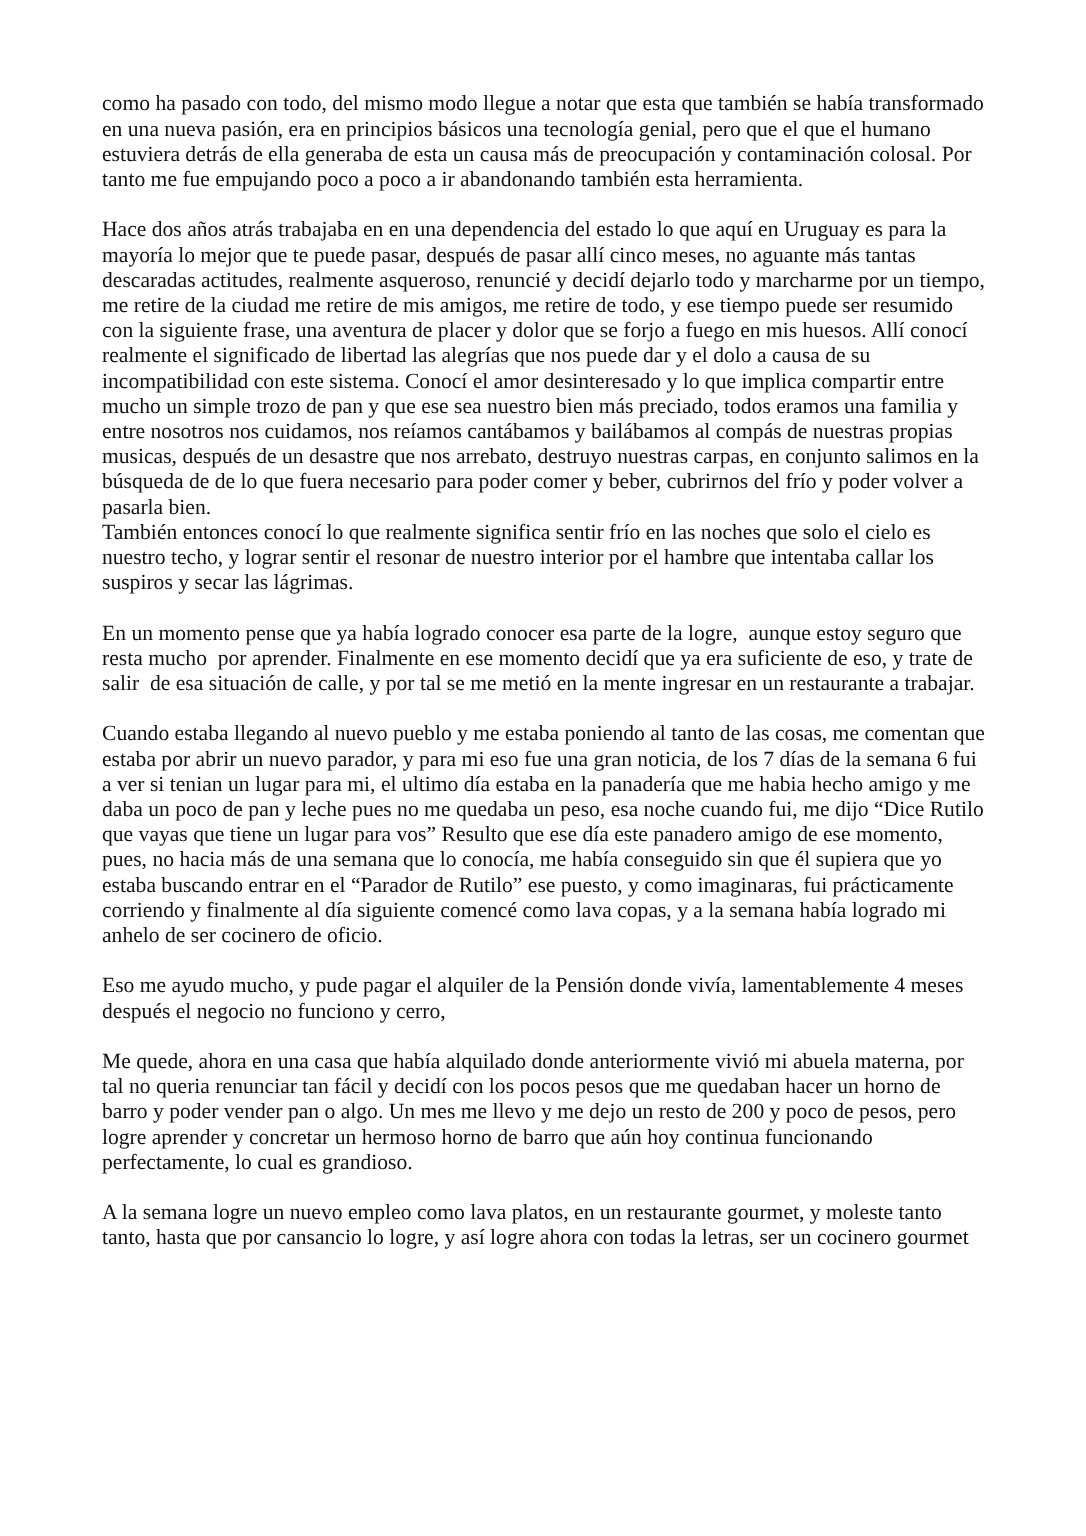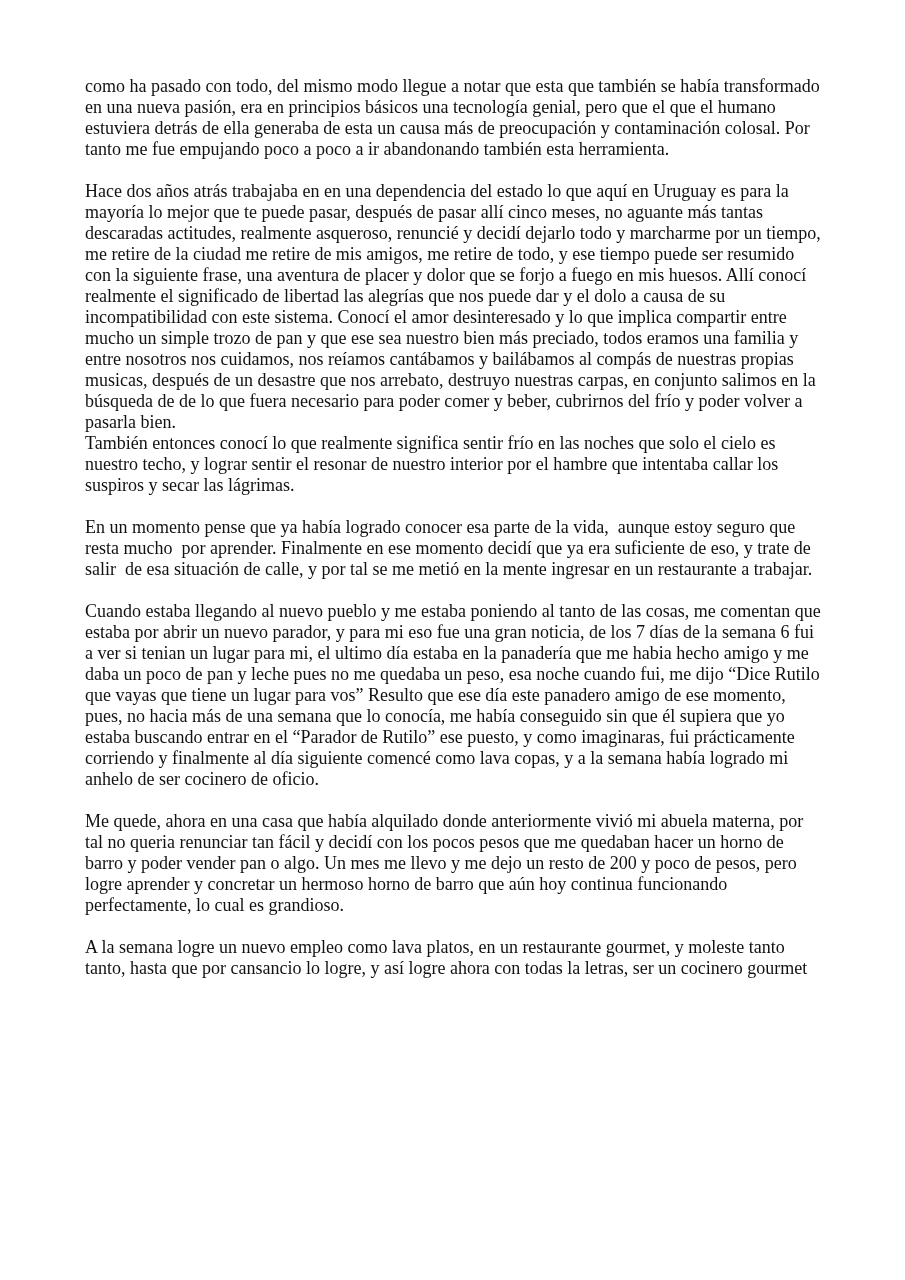--- a/index.html
+++ b/index.html
@@ -34,18 +34,19 @@
   }
 </style>
 </head>
 <body>
 
 <div class="page">
   <div class="content">
     <p>como ha pasado con todo, del mismo modo llegue a notar que esta que también se había transformado en una nueva pasión, era en principios básicos una tecnología genial, pero que el que el humano estuviera detrás de ella generaba de esta un causa más de preocupación y contaminación colosal. Por tanto me fue empujando poco a poco a ir abandonando también esta herramienta.</p>
     <p>Hace dos años atrás trabajaba en en una dependencia del estado lo que aquí en Uruguay es para la mayoría lo mejor que te puede pasar, después de pasar allí cinco meses, no aguante más tantas descaradas actitudes, realmente asqueroso, renuncié y decidí dejarlo todo y marcharme por un tiempo, me retire de la ciudad me retire de mis amigos, me retire de todo, y ese tiempo puede ser resumido con la siguiente frase, una aventura de placer y dolor que se forjo a fuego en mis huesos. Allí conocí realmente el significado de libertad las alegrías que nos puede dar y el dolo a causa de su incompatibilidad con este sistema. Conocí el amor desinteresado y lo que implica compartir entre mucho un simple trozo de pan y que ese sea nuestro bien más preciado, todos eramos una familia y entre nosotros nos cuidamos, nos reíamos cantábamos y bailábamos al compás de nuestras propias musicas, después de un desastre que nos arrebato, destruyo nuestras carpas, en conjunto salimos en la búsqueda de de lo que fuera necesario para poder comer y beber, cubrirnos del frío y poder volver a pasarla bien.
 También entonces conocí lo que realmente significa sentir frío en las noches que solo el cielo es nuestro techo, y lograr sentir el resonar de nuestro interior por el hambre que intentaba callar los suspiros y secar las lágrimas.</p>
-    <p>En un momento pense que ya había logrado conocer esa parte de la vida,  aunque estoy seguro que resta mucho  por aprender. Finalmente en ese momento decidí que ya era suficiente de eso, y trate de salir  de esa situación de calle, y por tal se me metió en la mente ingresar en un restaurante a trabajar.</p>
+    <p>En un momento pense que ya había logrado conocer esa parte de la logre,  aunque estoy seguro que resta mucho  por aprender. Finalmente en ese momento decidí que ya era suficiente de eso, y trate de salir  de esa situación de calle, y por tal se me metió en la mente ingresar en un restaurante a trabajar.</p>
     <p>Cuando estaba llegando al nuevo pueblo y me estaba poniendo al tanto de las cosas, me comentan que estaba por abrir un nuevo parador, y para mi eso fue una gran noticia, de los 7 días de la semana 6 fui a ver si tenian un lugar para mi, el ultimo día estaba en la panadería que me habia hecho amigo y me daba un poco de pan y leche pues no me quedaba un peso, esa noche cuando fui, me dijo “Dice Rutilo que vayas que tiene un lugar para vos” Resulto que ese día este panadero amigo de ese momento, pues, no hacia más de una semana que lo conocía, me había conseguido sin que él supiera que yo estaba buscando entrar en el “Parador de Rutilo” ese puesto, y como imaginaras, fui prácticamente corriendo y finalmente al día siguiente comencé como lava copas, y a la semana había logrado mi anhelo de ser cocinero de oficio.</p>
+    <p>Eso me ayudo mucho, y pude pagar el alquiler de la Pensión donde vivía, lamentablemente 4 meses después el negocio no funciono y cerro,</p>
     <p>Me quede, ahora en una casa que había alquilado donde anteriormente vivió mi abuela materna, por tal no queria renunciar tan fácil y decidí con los pocos pesos que me quedaban hacer un horno de barro y poder vender pan o algo. Un mes me llevo y me dejo un resto de 200 y poco de pesos, pero logre aprender y concretar un hermoso horno de barro que aún hoy continua funcionando perfectamente, lo cual es grandioso.</p>
     <p>A la semana logre un nuevo empleo como lava platos, en un restaurante gourmet, y moleste tanto tanto, hasta que por cansancio lo logre, y así logre ahora con todas la letras, ser un cocinero gourmet</p>
   </div>
 </div>
 
 </body></html>

